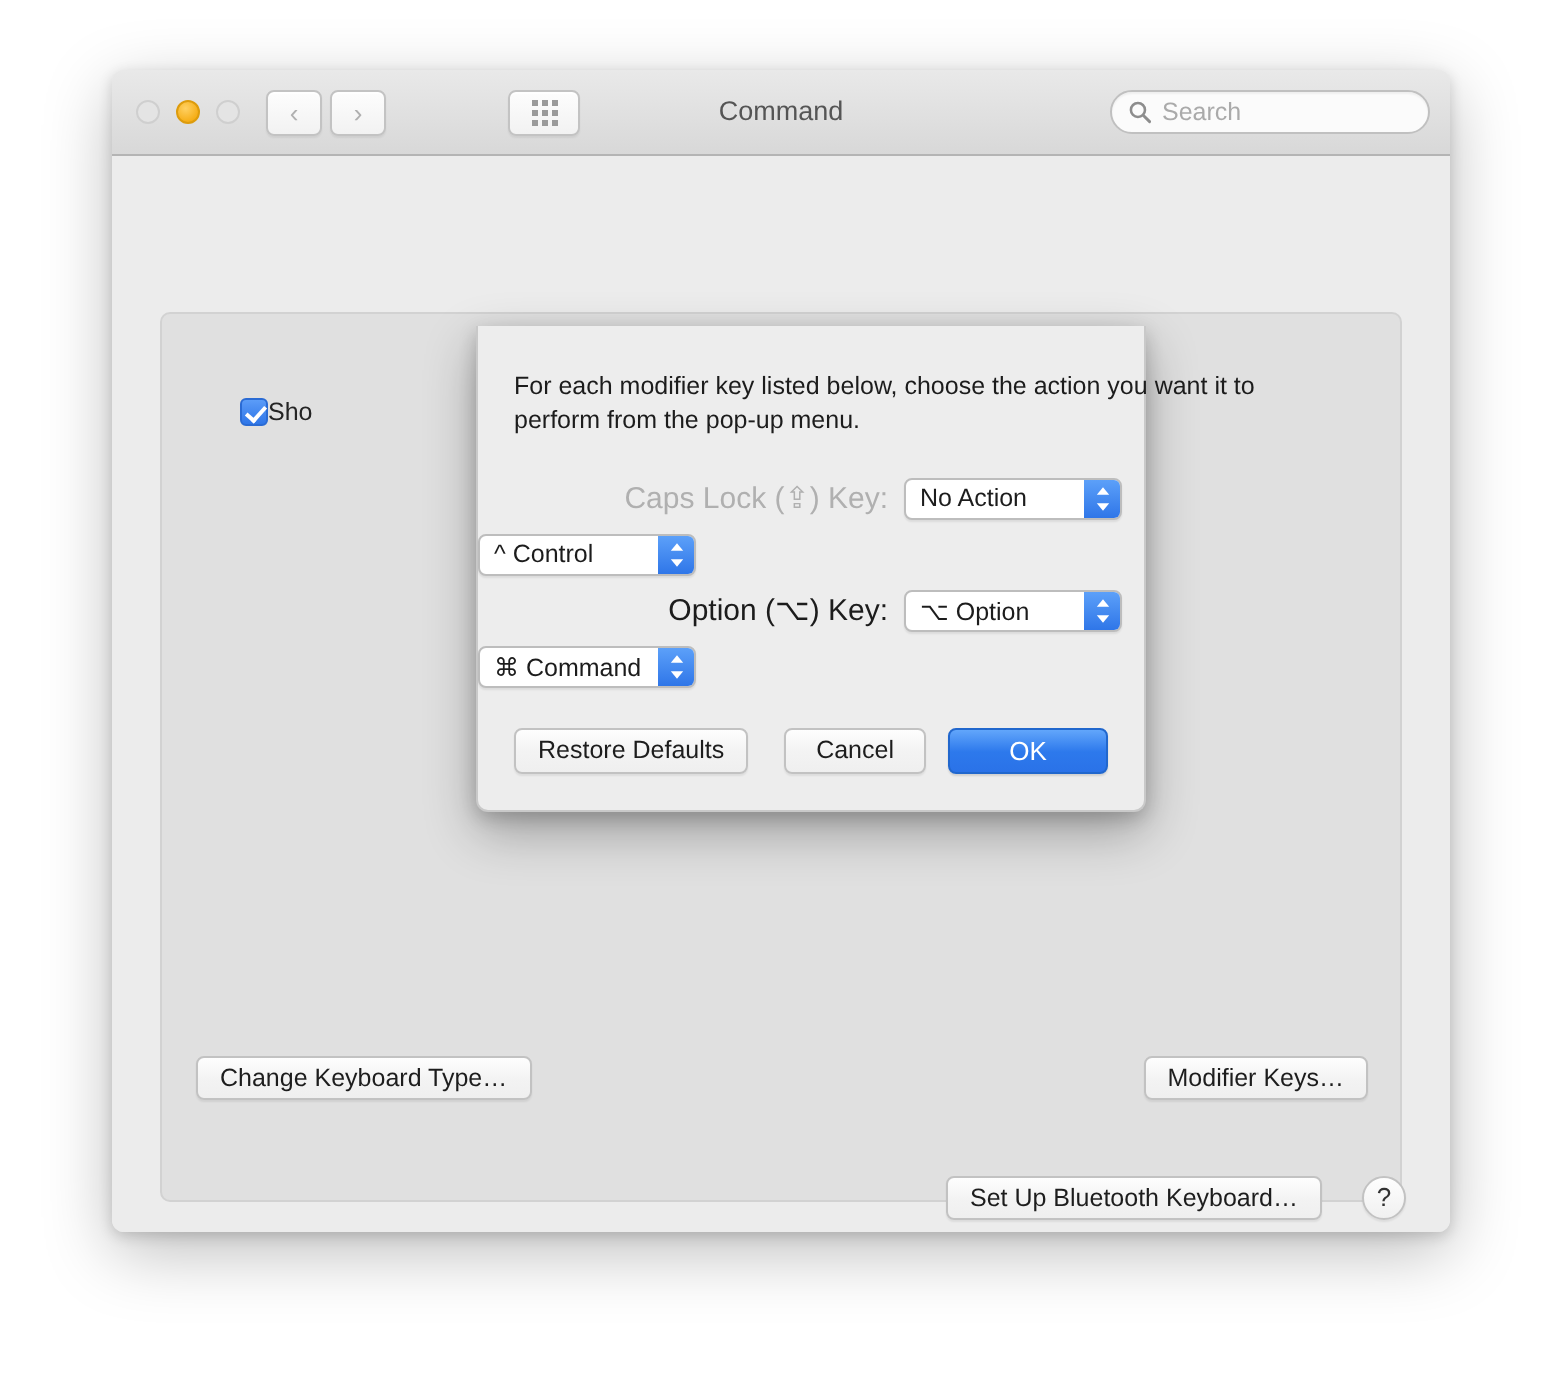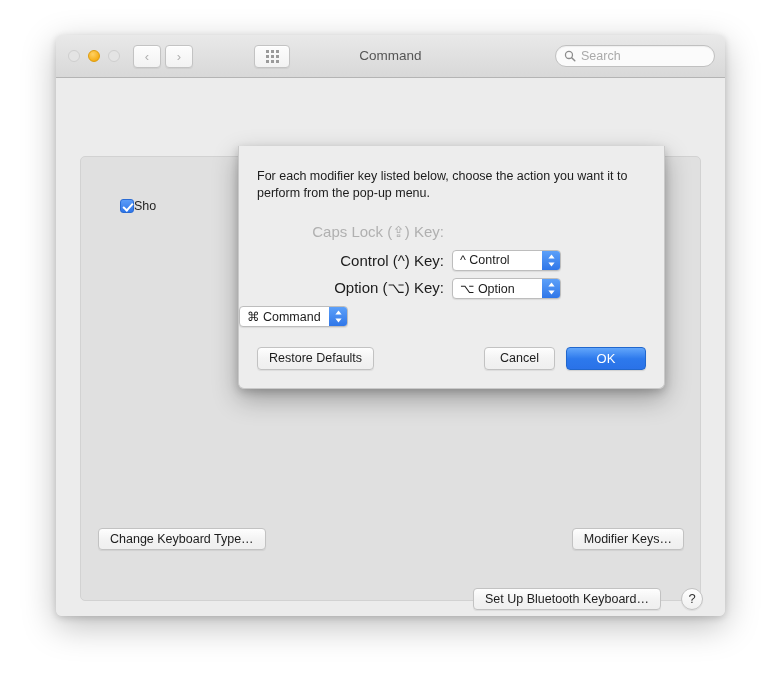--- a/index.html
+++ b/index.html
@@ -231,22 +231,22 @@
     color: #333;
     line-height: 20px;
     text-align: center;
     box-sizing: border-box;
   }
 
   
   .sheet {
     position: absolute;
     left: 182px;
-    top: 68px;
-    width: 427px;
+    top: 85px;
+    width: 335px;
     height: 243px;
     background: #ededed;
     border: 1px solid #c9c9c9;
     border-top: none;
     border-radius: 0 0 6px 6px;
     box-shadow: 0 10px 26px rgba(0,0,0,0.30), 0 3px 9px rgba(0,0,0,0.18);
     box-sizing: border-box;
     z-index: 50;
   }
   .sheet-text {
@@ -417,24 +417,34 @@
     <div class="help-btn">?</div>
 
     <div class="sheet">
 
       <div class="sheet-text">For each modifier key listed below, choose the action you want it to perform from the pop-up menu.</div>
 
       <div class="rows">
 
         <div class="row">
           <div class="row-label disabled">Caps Lock (⇪) Key:</div>
+          <div class="popup">
+            <span class="pv">No Action</span>
+            <span class="arrows">
+              <svg width="9" height="6" viewBox="0 0 9 6">
+                  <path d="M4.5 0.6 L7.6 4.4 L1.4 4.4 Z" fill="#ffffff"></path>
+                </svg>
+              <svg width="9" height="6" viewBox="0 0 9 6">
+                  <path d="M4.5 5.4 L1.4 1.6 L7.6 1.6 Z" fill="#ffffff"></path>
+                </svg>
+            </span>
+          </div>
         </div>
 
         <div class="row">
-          <div class="row-label">Control (^) Key:</div>
           <div class="popup">
             <span class="pv">^ Control</span>
             <span class="arrows">
               <svg width="9" height="6" viewBox="0 0 9 6">
                   <path d="M4.5 0.6 L7.6 4.4 L1.4 4.4 Z" fill="#ffffff"></path>
                 </svg>
               <svg width="9" height="6" viewBox="0 0 9 6">
                   <path d="M4.5 5.4 L1.4 1.6 L7.6 1.6 Z" fill="#ffffff"></path>
                 </svg>
             </span>

